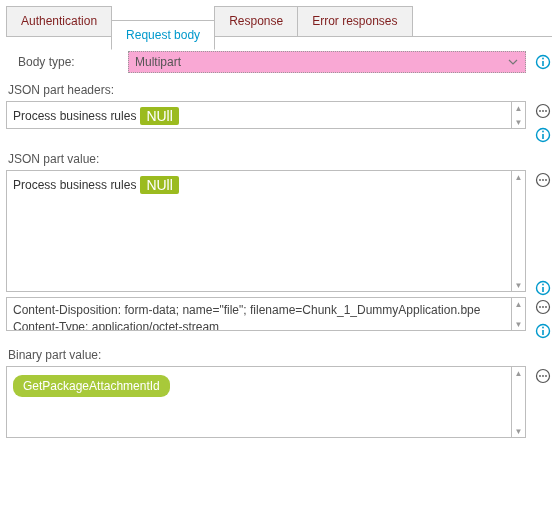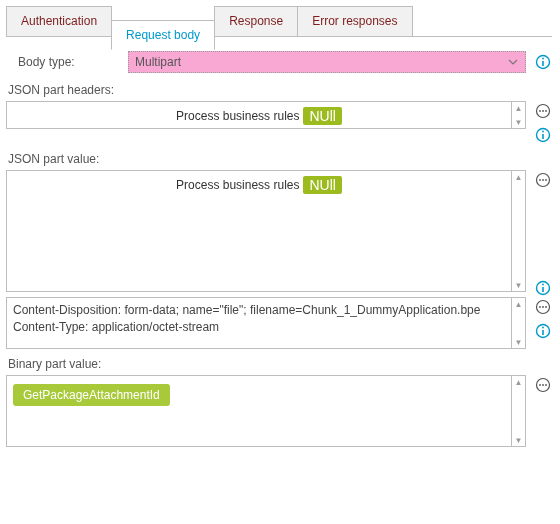--- a/index.html
+++ b/index.html
@@ -95,35 +95,35 @@
     border: 1px solid #bdbdbd;
     background: #fff;
     position: relative;
     padding: 5px 6px;
     overflow: hidden;
   }
   .textbox .content-line {
     margin-bottom: 3px;
     color: #444;
   }
-  .chip-line { display: flex; align-items: center; gap: 4px; justify-content: center; }
+  .chip-line { display: flex; align-items: center; gap: 4px; }
   .chip-text { color: #333; }
   .chip-null {
     background: #9bbb1f;
     color: #fff;
     padding: 1px 6px;
     font-size: 14px;
     border-radius: 2px;
   }
   .chip-green {
     background: #a8c93a;
     color: #fff;
     padding: 4px 10px;
     font-size: 12px;
-    border-radius: 3px;
+    border-radius: 9px;
     display: inline-block;
   }
   
   .spin {
     display: flex;
     flex-direction: column;
     justify-content: space-between;
     border-left: none;
     width: 14px;
   }
@@ -140,21 +140,21 @@
     width: 12px;
     height: 12px;
     display: flex;
     align-items: center;
     justify-content: center;
     color: #999;
     font-size: 8px;
   }
   .h-short { height: 28px; }
   .h-tall  { height: 122px; }
-  .h-med   { height: 52px; }
+  .h-med   { height: 34px; }
   .h-val2  { height: 72px; }
   .side-icons {
     display: flex;
     flex-direction: column;
     gap: 6px;
     margin-left: 8px;
     padding-top: 1px;
   }
 </style>
 </head>

